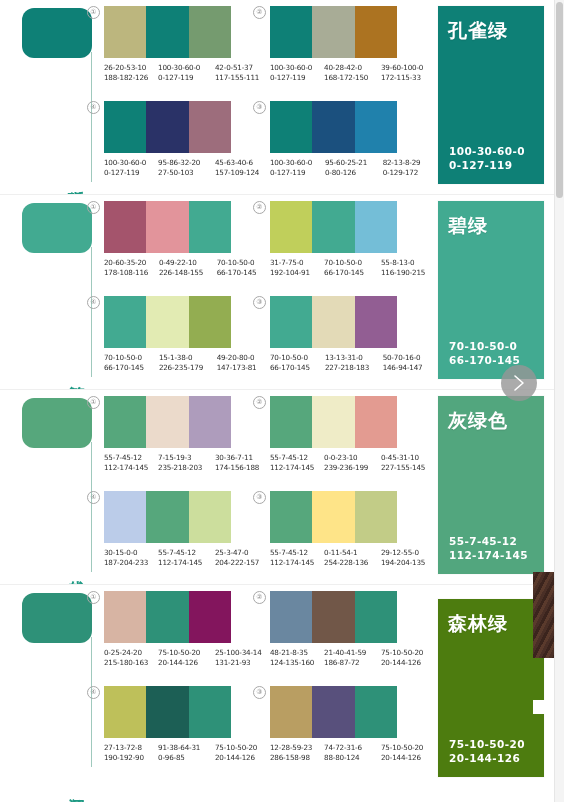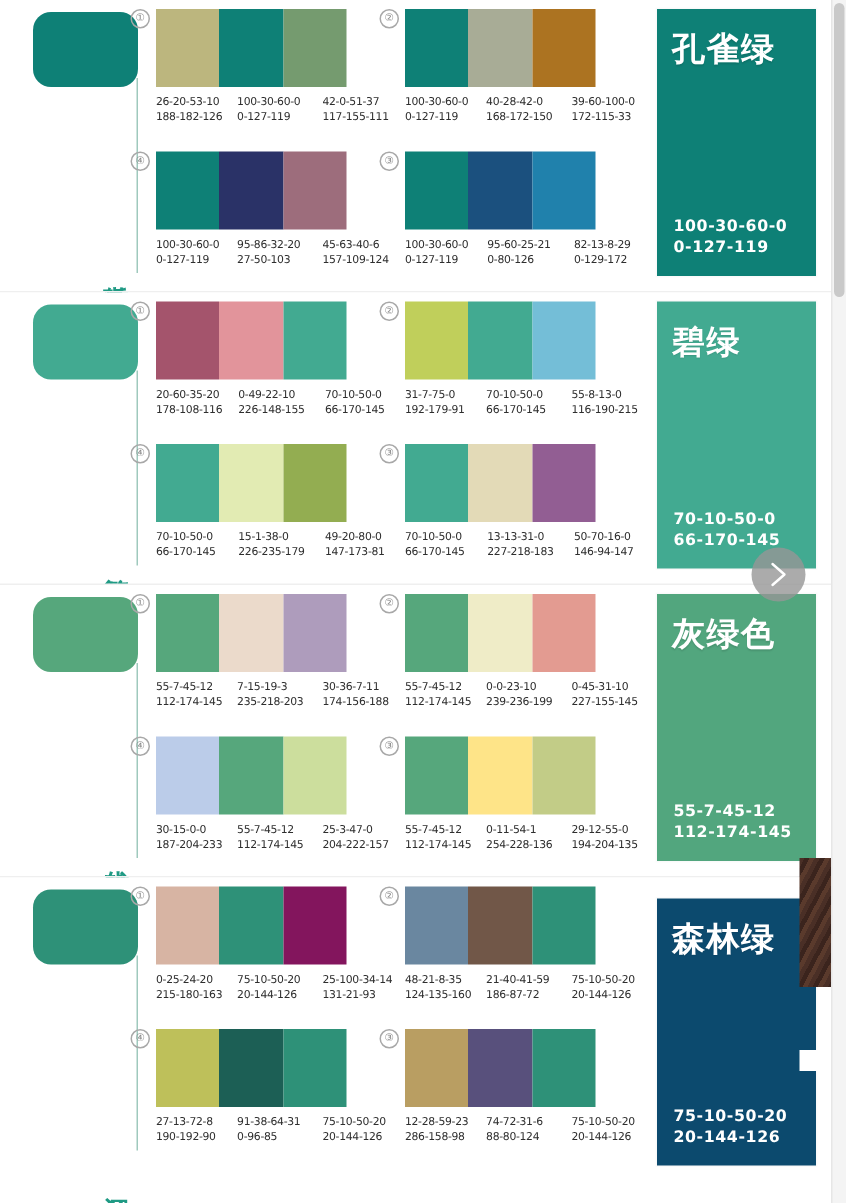--- a/index.html
+++ b/index.html
@@ -62,21 +62,21 @@
   }
 
   
   .hero{
     position:absolute;left:438px;top:6px;width:106px;height:178px;
     box-shadow:0 0 0 1px rgba(0,0,0,.02);
   }
   .section.last .hero{height:178px;top:14px;}
   .hero-title{
     position:absolute;left:10px;top:12px;
-    color:#ffffff;font-size:22px;font-weight:700;letter-spacing:1px;
+    color:#ffffff;font-size:19px;font-weight:700;letter-spacing:1px;
     font-family:"DejaVu Sans","Liberation Sans",sans-serif;
     text-shadow:0 1px 1px rgba(0,0,0,.10);
   }
   .hero-codes{position:absolute;left:11px;bottom:12px;color:#fff;}
   .hero-codes div{
     font-size:10.5px;line-height:14px;font-weight:700;letter-spacing:.4px;
     font-family:"DejaVu Sans","Liberation Sans",sans-serif;
   }
 
   
@@ -273,21 +273,21 @@
           <span class="num">②</span>
         </div>
       <div class="swatches">
         <div class="sw" id="s1-1-0" style="background: rgb(192, 207, 91);"></div>
         <div class="sw" id="s1-1-1" style="background: rgb(66, 170, 145);"></div>
         <div class="sw" id="s1-1-2" style="background: rgb(116, 190, 215);"></div>
       </div>
       <div class="codes">
         <div class="codecell">
           <div class="cmyk">31-7-75-0</div>
-          <div class="rgb">192-179-91</div>
+          <div class="rgb">192-104-91</div>
         </div>
         <div class="codecell">
           <div class="cmyk">70-10-50-0</div>
           <div class="rgb">66-170-145</div>
         </div>
         <div class="codecell">
           <div class="cmyk">55-8-13-0</div>
           <div class="rgb">116-190-215</div>
         </div>
       </div>
@@ -570,21 +570,21 @@
           <div class="cmyk">91-38-64-31</div>
           <div class="rgb">0-96-85</div>
         </div>
         <div class="codecell">
           <div class="cmyk">75-10-50-20</div>
           <div class="rgb">20-144-126</div>
         </div>
       </div>
     </div>
 
-    <div class="hero" id="hero3" style="background: #0c4a6e;">
+    <div class="hero" id="hero3" style="background: #4d7c0f;">
       <div class="hero-title">森林绿</div>
       <div class="hero-codes">
         <div>75-10-50-20</div>
         <div>20-144-126</div>
       </div>
     </div>
   </div>
 
   <div class="wood"></div>
   <div class="wood2"></div>

